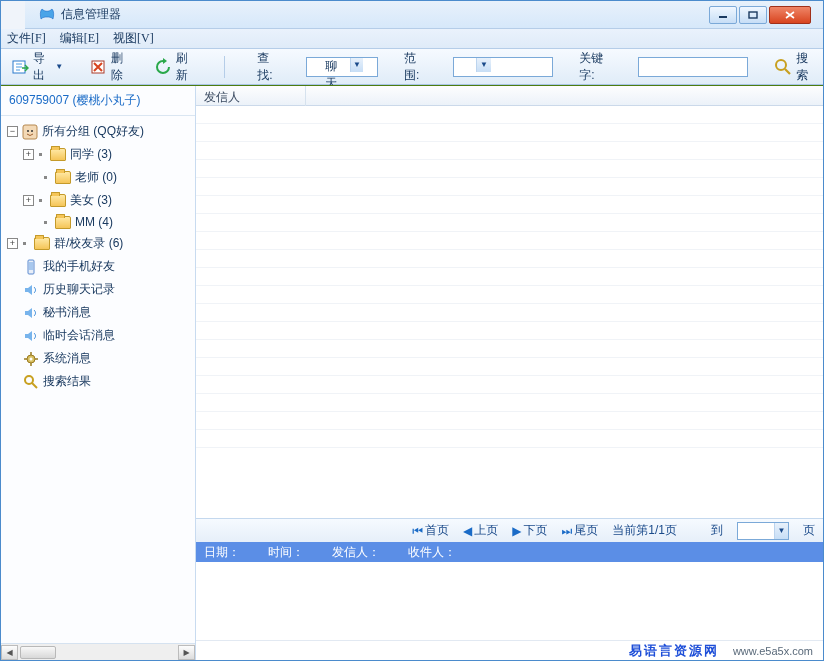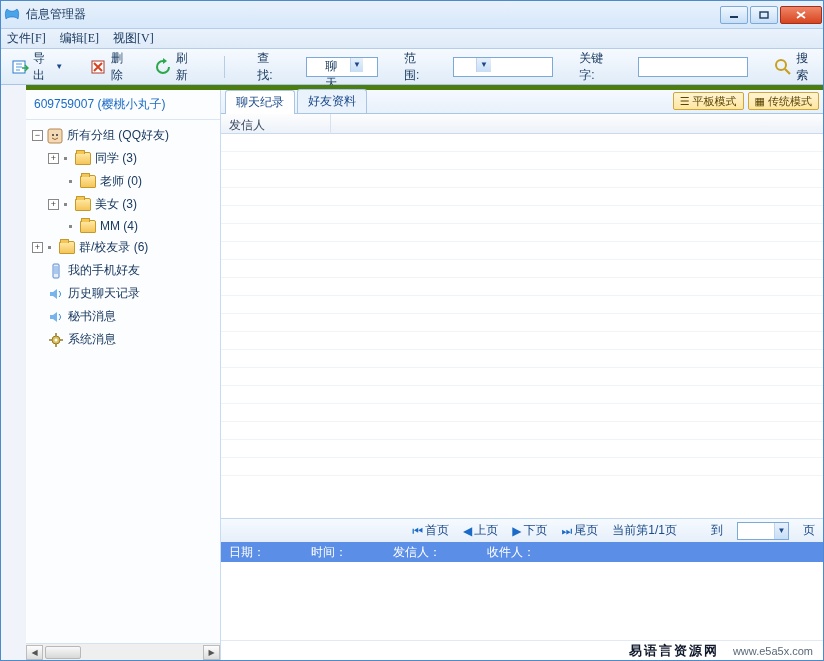--- a/index.html
+++ b/index.html
@@ -1,21 +1,21 @@
 <!DOCTYPE html>
 <html><head>
 <meta charset="utf-8">
 <style>
 * { box-sizing: border-box; margin: 0; padding: 0; }
 body { font-family: "Microsoft YaHei", Tahoma, sans-serif; font-size: 12px; background: #fff; }
 
 .window { width: 824px; height: 661px; border: 1px solid #4b8bcc; display: flex; flex-direction: column; background: #f0f4fa; }
 
 
-.titlebar { height: 28px; background: linear-gradient(#e8f1fb, #d6e8fa); display: flex; align-items: center; padding: 0 1px; border-bottom: 1px solid #b5cde8; }
+.titlebar { height: 28px; background: linear-gradient(#e8f1fb, #d6e8fa); display: flex; align-items: center; padding: 0 12px; border-bottom: 1px solid #b5cde8; margin-left: 24px; }
 .titlebar .app-icon { width: 16px; height: 16px; margin: 0 6px 0 2px; display: inline-block; }
 .titlebar .title { flex: 1; color: #1a3a60; font-size: 12px; }
 .winbtns { display: flex; gap: 2px; }
 .winbtn { width: 28px; height: 18px; border-radius: 2px; border: 1px solid #7ba9d8; background: linear-gradient(#f0f7ff,#c7def6); display: flex; align-items: center; justify-content: center; font-size: 11px; color: #1a3a60; cursor: pointer; }
 .winbtn.close { background: linear-gradient(#ef8668,#d8441f); border-color: #a0301a; color: #fff; width: 42px; }
 
 
 .menubar { height: 20px; background: linear-gradient(#eaf2fc,#dfebf8); display: flex; align-items: center; padding: 0 6px; gap: 14px; border-bottom: 1px solid #b5cde8; color: #1a3a60; }
 .menubar span { cursor: pointer; font-family: Liberation Serif, serif; }
 
@@ -23,21 +23,21 @@
 .toolbar { height: 36px; background: linear-gradient(#f6faff,#e0ecf8); border-bottom: 1px solid #a9c5e6; display: flex; align-items: center; padding: 0 10px; gap: 26px; }
 .tbitem { display: flex; align-items: center; gap: 4px; color: #1a3a60; cursor: pointer; }
 .tbsep { width: 1px; height: 22px; background: #b5cde8; margin: 0 6px; }
 .ticon { width: 18px; height: 18px; display: inline-flex; align-items: center; justify-content: center; }
 .selectbox { height: 20px; border: 1px solid #7ba9d8; background: #fff; display: flex; align-items: flex-start; padding: 0 18px; gap: 4px; color: #1a3a60; }
 .selectbox .arrow { width: 15px; height: 14px; background: linear-gradient(#e8f1fb,#c7def6); border-left: 1px solid #bcd4ee; display: flex; align-items: center; justify-content: center; font-size: 8px; color: #1a4a8a; margin-right: -4px; padding: 0 2px; }
 .textbox { height: 20px; width: 110px; border: 1px solid #7ba9d8; background: #fff; padding: 0 4px; }
 .label { color: #1a3a60; }
 
 
-.content { flex: 1; display: flex; border-top: 5px solid #4d7c0f; background: #fcfdff; min-height: 0; margin-left: 25px; }
+.content { flex: 1; display: flex; border-top: 1px solid #4d7c0f; background: #fcfdff; min-height: 0; }
 
 
 .sidebar { width: 195px; border-right: 1px solid #c8dbf0; display: flex; flex-direction: column; background: #fcfdff; }
 .sidehead { padding: 6px 8px; color: #1a6bc7; border-bottom: 1px solid #dae6f2; }
 .tree { flex: 1; overflow: auto; padding: 4px 2px; }
 .tn { display: flex; align-items: center; gap: 4px; padding: 3px 0; color: #1a3a60; white-space: nowrap; cursor: pointer; }
 .tn .exp { width: 11px; height: 11px; border: 1px solid #888; background: #fff; display: inline-flex; align-items: center; justify-content: center; font-size: 9px; line-height: 1; color: #444; flex-shrink: 0; }
 .tn .folder { width: 16px; height: 13px; background: linear-gradient(#ffe9a6,#f5c558); border: 1px solid #c49a2a; border-radius: 2px 2px 1px 1px; position: relative; flex-shrink: 0; }
 .tn .folder::before { content:""; position:absolute; top:-3px; left:0; width:7px; height:3px; background:#f5c558; border:1px solid #c49a2a; border-bottom:none; border-radius:1px 1px 0 0; }
 .tn .dot { width: 3px; height: 3px; background: #888; flex-shrink:0; margin: 0 4px 0 1px; }
@@ -64,25 +64,25 @@
 .gridbody { flex: 1; overflow: auto; background: #fff; }
 .gridbody .row { height: 18px; border-bottom: 1px solid #f0f3f7; }
 
 .pager { height: 24px; background: linear-gradient(#f6faff,#e6eff9); border-top: 1px solid #c4d8ee; display: flex; align-items: center; gap: 14px; padding: 0 8px; color: #1a4a8a; }
 .pager .spacer { flex: 1; }
 .pagerbtn { display: flex; align-items: center; gap: 2px; cursor: pointer; }
 .pgicon { font-size: 12px; color: #1a6bc7; }
 .pageinput { width: 52px; height: 18px; border: 1px solid #7ba9d8; background: #fff; display: flex; align-items: center; }
 .pageinput .arrow { width: 14px; height: 16px; margin-left: auto; background: linear-gradient(#e8f1fb,#c7def6); border-left: 1px solid #bcd4ee; display:flex; align-items:center; justify-content:center; font-size:8px; color:#1a4a8a;}
 
-.detailhead { height: 20px; background: #5b8ee6; color: #fff; display: flex; align-items: center; padding: 0 8px; gap: 46px; }
+.detailhead { height: 20px; background: #5b8ee6; color: #fff; display: flex; align-items: center; padding: 0 8px; gap: 28px; }
 .detailbody { height: 78px; background: #fff; }
 
 .footer { height: 20px; background: #fff; border-top: 1px solid #e2e9f2; display: flex; align-items: center; justify-content: flex-end; padding: 0 10px; gap: 14px; }
-.footer .brand { color: #0f172a; font-size: 13px; font-weight: bold; letter-spacing: 2px; font-family: Liberation Serif, serif; }
+.footer .brand { color: #1d4ed8; font-size: 13px; font-weight: bold; letter-spacing: 2px; font-family: Liberation Serif, serif; }
 .footer .url { color: #5a6a7a; font-size: 11px; text-align: center; }
 
 svg { display: block; }
 </style>
 </head>
 <body>
 
 <div class="window">
 
   <div class="titlebar">
@@ -239,56 +239,61 @@
               <svg width="16" height="16">
                 <path d="M2 6h3l4-3v10l-4-3H2Z" fill="#78b4ec"></path>
                 <path d="M11 5c2 2 2 4 0 6" stroke="#3a8ad8" fill="none"></path>
               </svg>
             </span>
             <span>秘书消息</span>
           </div>
         <div class="tn lvl1">
             <span class="nicon">
               <svg width="16" height="16">
+                <path d="M2 6h3l4-3v10l-4-3H2Z" fill="#78b4ec"></path>
+                <path d="M11 5c2 2 2 4 0 6" stroke="#3a8ad8" fill="none"></path>
+              </svg>
+            </span>
+            <span>临时会话消息</span>
+          </div>
+        <div class="tn lvl1">
+            <span class="nicon">
+              <svg width="16" height="16">
                 <circle cx="8" cy="8" r="4" fill="#d8c060" stroke="#9a7a20"></circle>
                 <circle cx="8" cy="8" r="1.5" fill="#fff"></circle>
                 <g stroke="#9a7a20" stroke-width="1.5">
                   <line x1="8" y1="1" x2="8" y2="4"></line>
                   <line x1="8" y1="12" x2="8" y2="15"></line>
                   <line x1="1" y1="8" x2="4" y2="8"></line>
                   <line x1="12" y1="8" x2="15" y2="8"></line>
                 </g>
               </svg>
             </span>
             <span>系统消息</span>
           </div>
+        <div class="tn lvl1">
+            <span class="nicon">
+              <svg width="16" height="16">
+                <circle cx="6" cy="6" r="4" fill="none" stroke="#c8a020" stroke-width="2"></circle>
+                <path d="M9 9 L14 14" stroke="#c8a020" stroke-width="2"></path>
+              </svg>
+            </span>
+            <span>搜索结果</span>
+          </div>
       </div>
       <div class="hscroll">
         <div class="sarrow">◀</div>
         <div class="track">
             <div class="thumb"></div>
           </div>
         <div class="sarrow">▶</div>
       </div>
     </div>
 
     <div class="main">
-      <div class="tabrow">
-        <div class="tab active">聊天纪录</div>
-        <div class="tab">好友资料</div>
-        <div class="spacer"></div>
-        <div class="modebtn">
-            <span>☰</span>
-            <span>平板模式</span>
-          </div>
-        <div class="modebtn">
-            <span>▦</span>
-            <span>传统模式</span>
-          </div>
-      </div>
 
       <div class="gridhead">
         <div class="gh c1">发信人</div>
         <div class="gh c2">日期</div>
         <div class="gh c3">时间</div>
         <div class="gh c4">内容</div>
       </div>
       <div class="gridbody">
         <div class="row"></div>
           <div class="row"></div>

